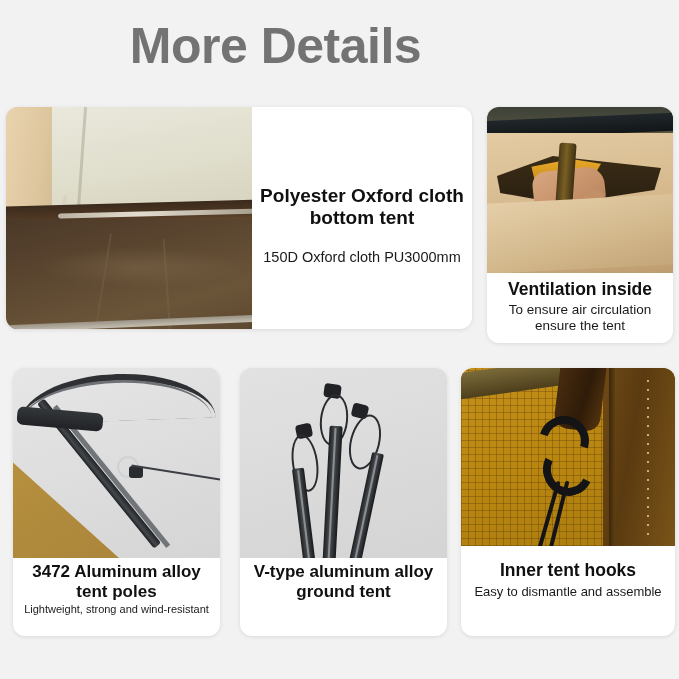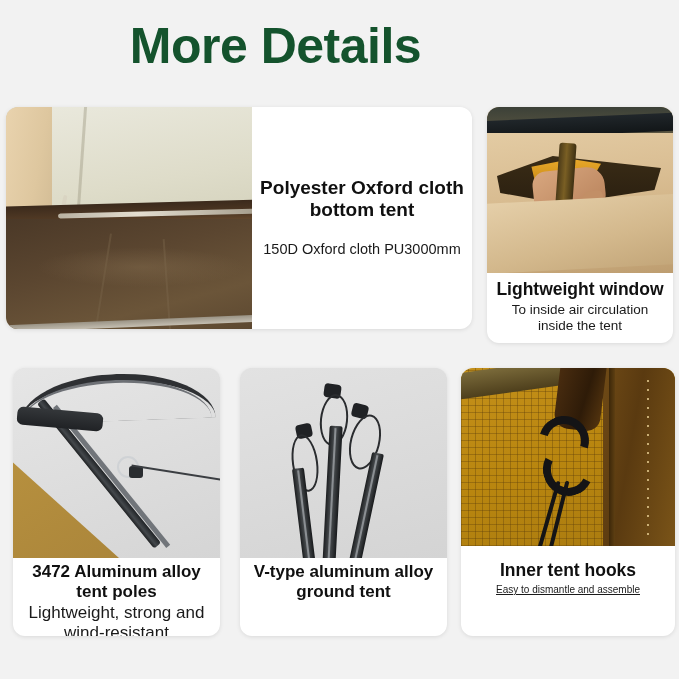--- a/index.html
+++ b/index.html
@@ -19,21 +19,21 @@
   
   .page-title {
     position: absolute;
     left: 0;
     top: 16px;
     width: 551px;
     text-align: center;
     font-size: 50px;
     font-weight: bold;
     letter-spacing: -0.5px;
-    color: #14532d;
+    color: #737373;
     line-height: 1.2;
   }
 
   
   .card {
     position: absolute;
     background: #ffffff;
     border-radius: 12px;
     box-shadow: 0 1px 4px rgba(0,0,0,0.10);
     overflow: hidden;
@@ -71,21 +71,21 @@
   }
   #card-bottom-tent .photo {
     position: absolute;
     left: 0; top: 0;
     width: 246px;
     height: 222px;
     background: #c9c3ae;
   }
   #card-bottom-tent .txtbox {
     position: absolute;
-    left: 246px; top: 0;
+    left: 246px; top: 8px;
     width: 220px; height: 222px;
     display: flex;
     flex-direction: column;
     justify-content: center;
     align-items: center;
   }
   #card-bottom-tent .t-title { font-size: 19px; }
   #card-bottom-tent .t-sub { margin-top: 20px; font-size: 14.5px; }
 
   
@@ -224,23 +224,23 @@
     position: absolute; left: 0; top: 192px; width: 100%; height: 76px;
     display: flex; flex-direction: column; justify-content: flex-start; align-items: center;
     padding-top: 2px;
   }
 
   #card-poles  { left: 13px; }
   #card-pegs   { left: 240px; }
   #card-hooks  { left: 461px; width: 214px; }
 
   #card-poles .t-title, #card-pegs .t-title { font-size: 17px; }
-  #card-poles .t-sub,  #card-pegs .t-sub  { font-size: 17px; margin-top: 2px; }
+  #card-poles .t-sub,  #card-pegs .t-sub  { font-size: 11px; margin-top: 2px; }
   #card-hooks .t-title { font-size: 17.5px; margin-top: 10px; }
-  #card-hooks .t-sub   { font-size: 10px; margin-top: 4px; text-decoration: underline; }
+  #card-hooks .t-sub   { font-size: 13px; margin-top: 4px; }
   #card-hooks .photo   { height: 178px; }
   #card-hooks .txtbox  { top: 180px; height: 88px; }
 
   
   .pole-sky {
     position: absolute; inset: 0;
     background: linear-gradient(160deg, #e6e6e6, #d5d5d5);
   }
   .pole-fabric {
     position: absolute; left: -4px; top: 58px; width: 130px; height: 150px;
@@ -406,22 +406,22 @@
     <div class="vent-opening"></div>
     <div class="vent-inner-gold"></div>
     <div class="vent-hand"></div>
     <div class="vent-finger" style="left:96px; top:84px; width:20px; height:11px; transform:rotate(-10deg);"></div>
     <div class="vent-finger" style="left:100px; top:94px; width:18px; height:10px; transform:rotate(-6deg);"></div>
     <div class="vent-strap"></div>
     <div class="vent-strap-tip"></div>
     <div class="vent-flap-lo"></div>
   </div>
   <div class="txtbox">
-    <div class="t-title">Lightweight window</div>
-    <div class="t-sub">To inside air circulation inside the tent</div>
+    <div class="t-title">Ventilation inside</div>
+    <div class="t-sub">To ensure air circulation ensure the tent</div>
   </div>
 </div>
 
 <div class="card card-b" id="card-poles">
   <div class="photo">
     <div class="pole-sky"></div>
     <div class="pole-fabric"></div>
     <div class="pole-arc"></div>
     <div class="pole-arc2"></div>
     <div class="pole-diag"></div>

